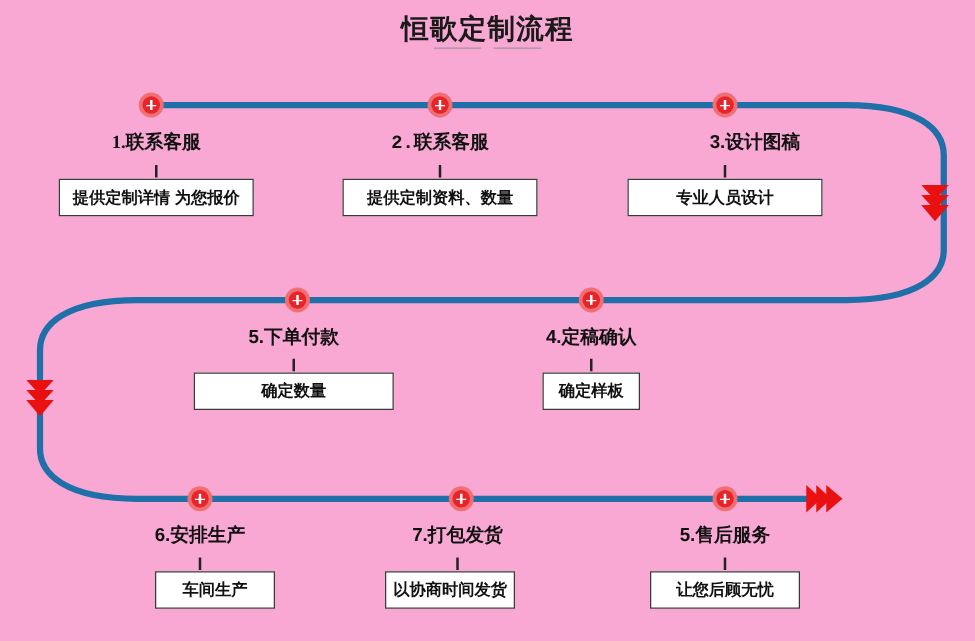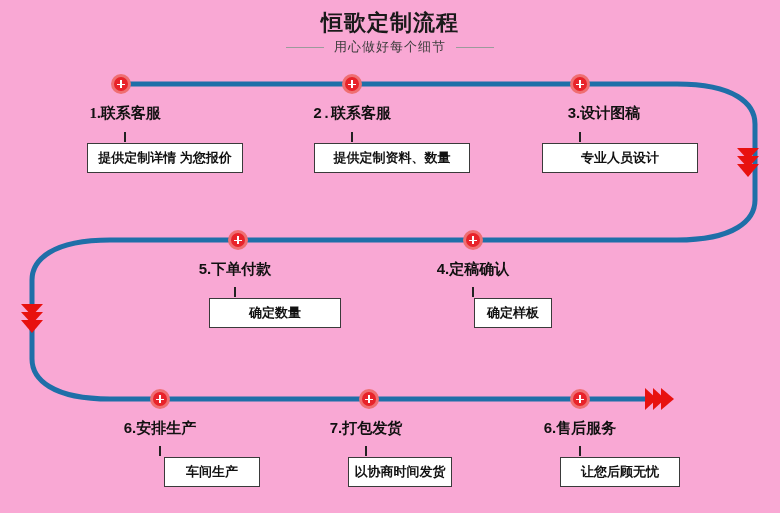--- a/index.html
+++ b/index.html
@@ -124,33 +124,31 @@
     background: #ffffff;
     box-sizing: border-box;
     display: flex;
     align-items: center;
     justify-content: center;
     font-size: 13px;
     font-weight: bold;
     color: #111111;
     white-space: nowrap;
     height: 30px;
-    margin-left: 40px;
   }
 </style>
 </head>
 <body>
 
 <div id="canvas">
 
   <div class="title">恒歌定制流程</div>
 
   <div class="subtitle-wrap">
     <span class="subtitle-rule"></span>
-    <span class="subtitle">用心做好每个细节</span>
     <span class="subtitle-rule"></span>
   </div>
 
   <svg id="flow-svg" viewBox="0 0 780 513" xmlns="http://www.w3.org/2000/svg">
 
     <path d="M 118 84
              L 677 84
              C 735 84 755 104 755 124
              L 755 200
              C 755 220 735 240 677 240
@@ -202,34 +200,34 @@
         <div class="node-inner"></div>
       </div>
       <div class="step-label" style="left: 473px; top: 260px;">4.定稿确认</div>
       <div class="tick" style="left: 473px; top: 287px;"></div>
       <div class="step-box" style="left: 473px; top: 298px; width: 78px; font-family: Liberation Serif, serif;">确定样板</div>
       <div class="node" style="left: 238px; top: 240px;">
         <div class="node-inner"></div>
       </div>
       <div class="step-label" style="left: 235px; top: 260px;">5.下单付款</div>
       <div class="tick" style="left: 235px; top: 287px;"></div>
-      <div class="step-box" style="left: 235px; top: 298px; width: 132px;">确定数量</div>
+      <div class="step-box" style="left: 235px; top: 298px; width: 160px;">确定数量</div>
       <div class="node" style="left: 160px; top: 399px;">
         <div class="node-inner"></div>
       </div>
       <div class="step-label" style="left: 160px; top: 419px;">6.安排生产</div>
       <div class="tick" style="left: 160px; top: 446px;"></div>
       <div class="step-box" style="left: 172px; top: 457px; width: 96px;">车间生产</div>
       <div class="node" style="left: 369px; top: 399px;">
         <div class="node-inner"></div>
       </div>
       <div class="step-label" style="left: 366px; top: 419px;">7.打包发货</div>
       <div class="tick" style="left: 366px; top: 446px;"></div>
       <div class="step-box" style="left: 360px; top: 457px; width: 104px;">以协商时间发货</div>
       <div class="node" style="left: 580px; top: 399px;">
         <div class="node-inner"></div>
       </div>
-      <div class="step-label" style="left: 580px; top: 419px;">6.售后服务</div>
+      <div class="step-label" style="left: 580px; top: 419px;">5.售后服务</div>
       <div class="tick" style="left: 580px; top: 446px;"></div>
       <div class="step-box" style="left: 580px; top: 457px; width: 120px;">让您后顾无忧</div>
     </div>
 
 </div>
 
 </body></html>

